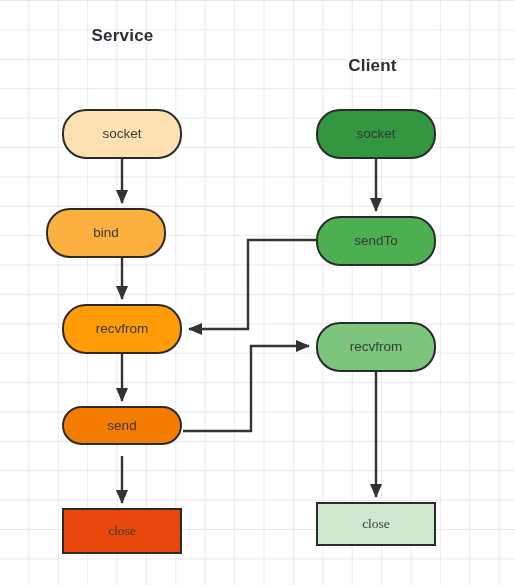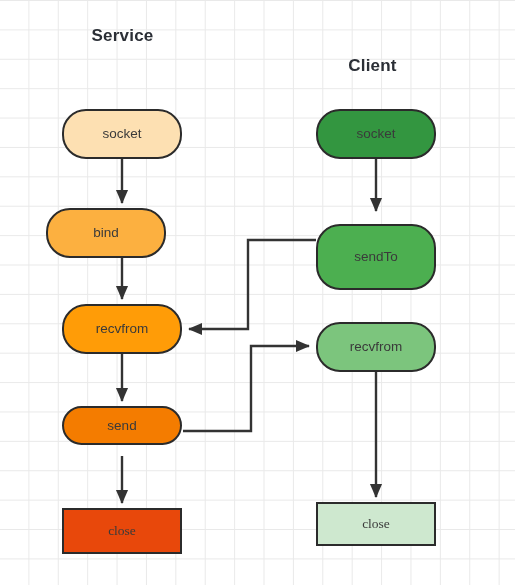--- a/index.html
+++ b/index.html
@@ -106,21 +106,21 @@
       </div>
       <div class="node rounded" style="left: 62px; top: 406px; width: 120px; height: 39px; background: rgb(244, 124, 0); border-color: rgb(43, 43, 43);">
         <span>send</span>
       </div>
       <div class="node sharp" style="left: 62px; top: 508px; width: 120px; height: 46px; background: rgb(232, 72, 11); border-color: rgb(43, 43, 43);">
         <span>close</span>
       </div>
       <div class="node rounded" style="left: 316px; top: 109px; width: 120px; height: 50px; background: rgb(51, 150, 64); border-color: rgb(43, 43, 43);">
         <span>socket</span>
       </div>
-      <div class="node rounded" style="left: 316px; top: 224px; width: 120px; height: 66px; background: rgb(76, 175, 80); border-color: rgb(43, 43, 43);">
+      <div class="node rounded" style="left: 316px; top: 216px; width: 120px; height: 50px; background: rgb(76, 175, 80); border-color: rgb(43, 43, 43);">
         <span>sendTo</span>
       </div>
       <div class="node rounded" style="left: 316px; top: 322px; width: 120px; height: 50px; background: rgb(124, 197, 125); border-color: rgb(43, 43, 43);">
         <span>recvfrom</span>
       </div>
       <div class="node sharp" style="left: 316px; top: 502px; width: 120px; height: 44px; background: rgb(206, 232, 207); border-color: rgb(43, 43, 43);">
         <span>close</span>
       </div>
     </div>
 

